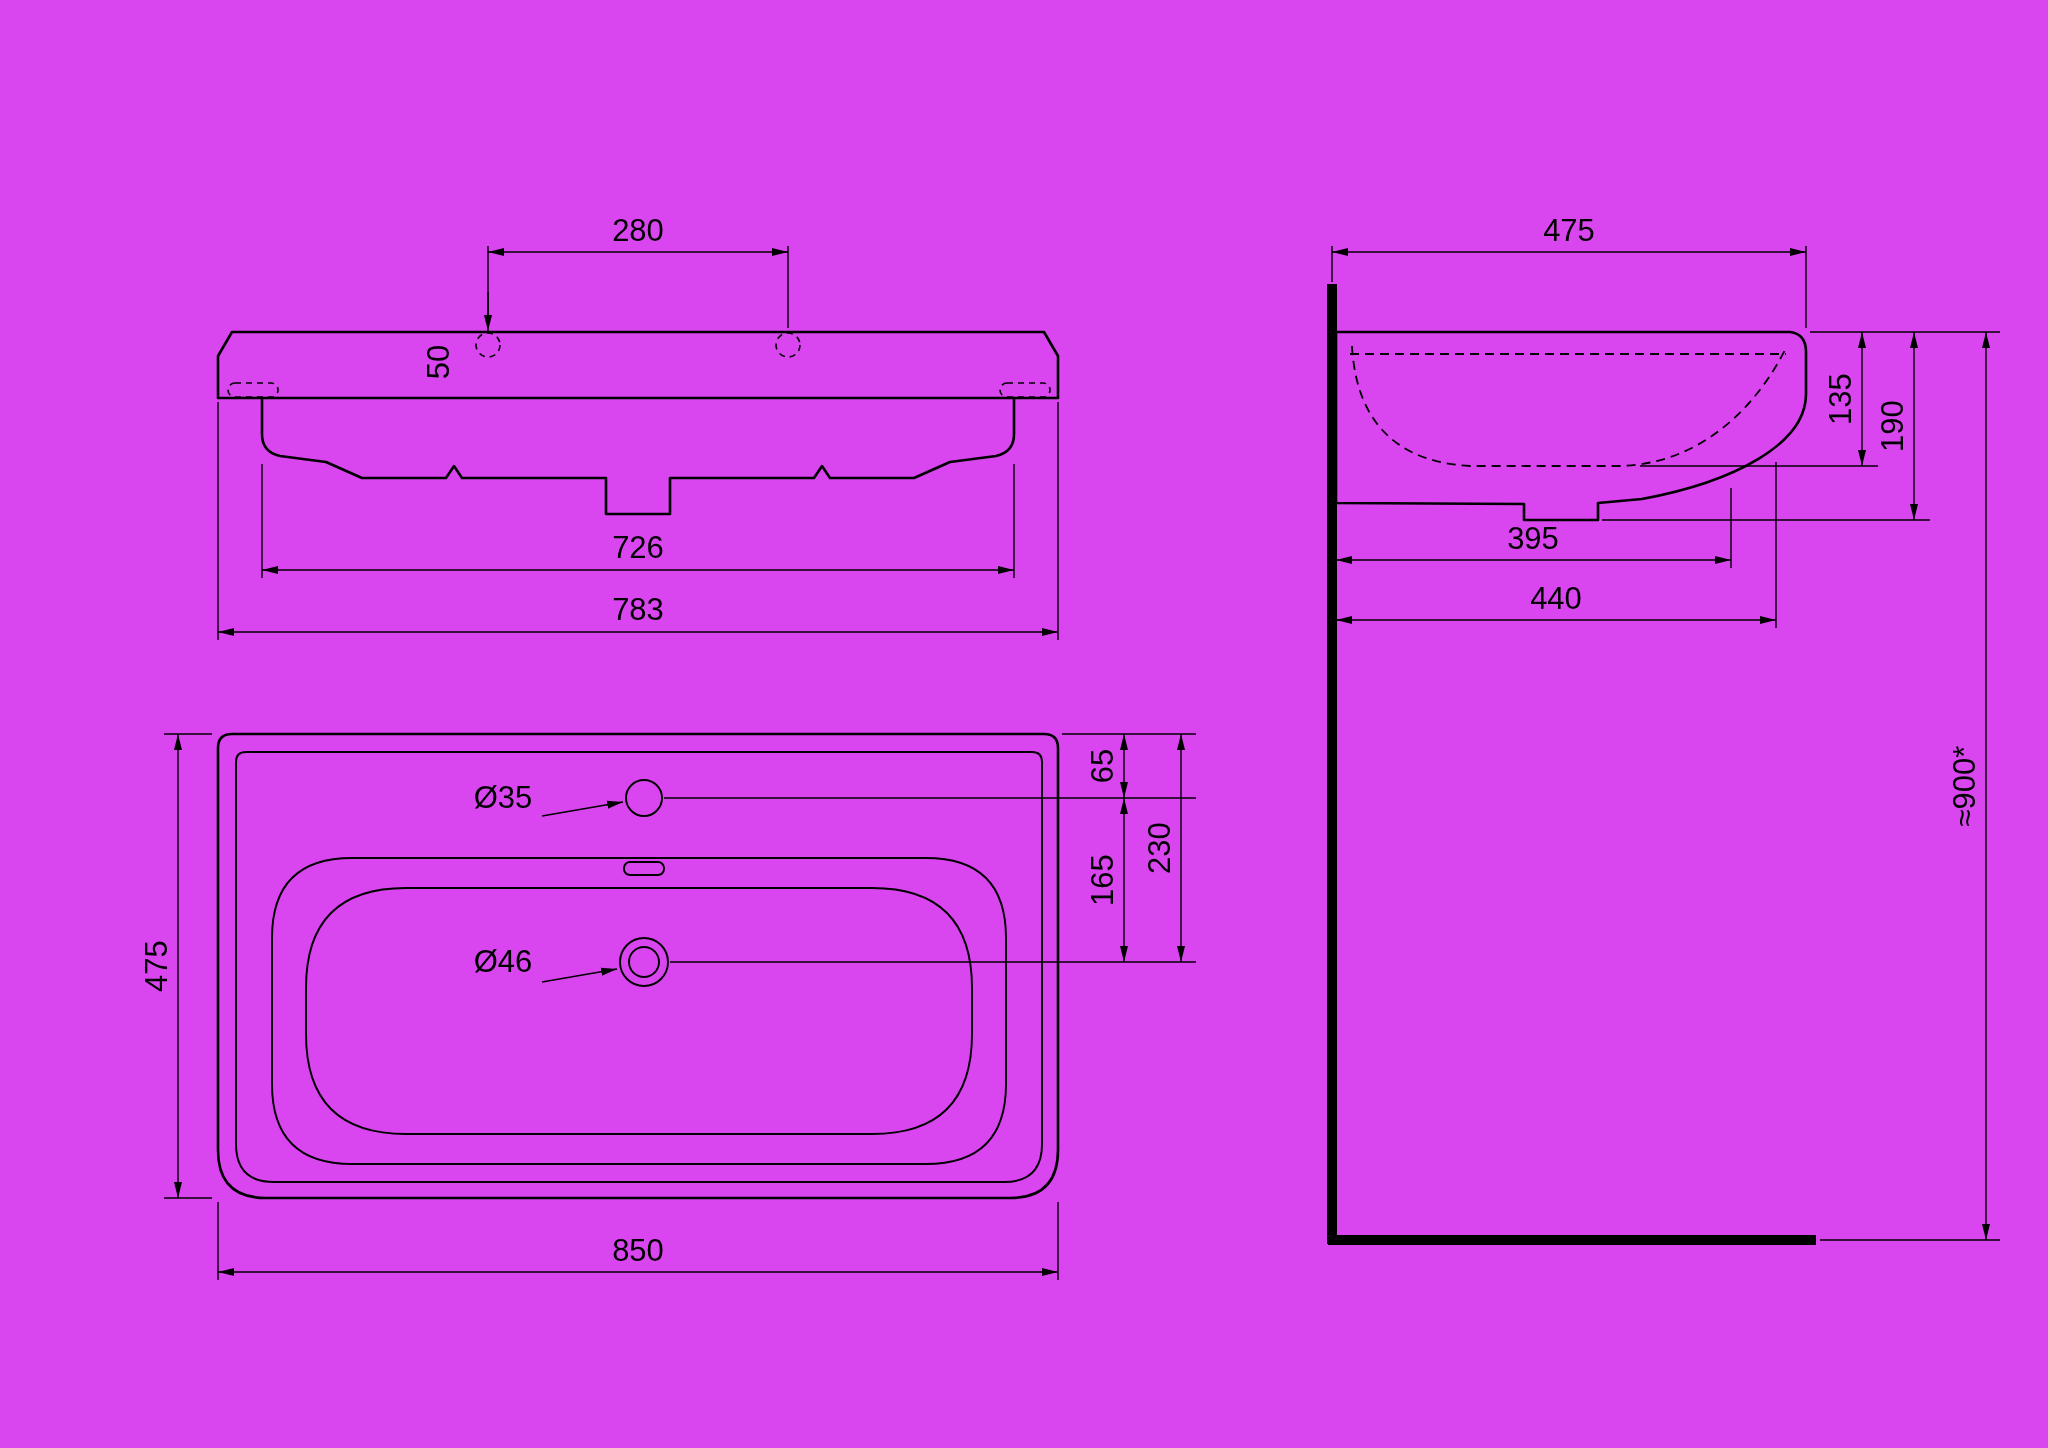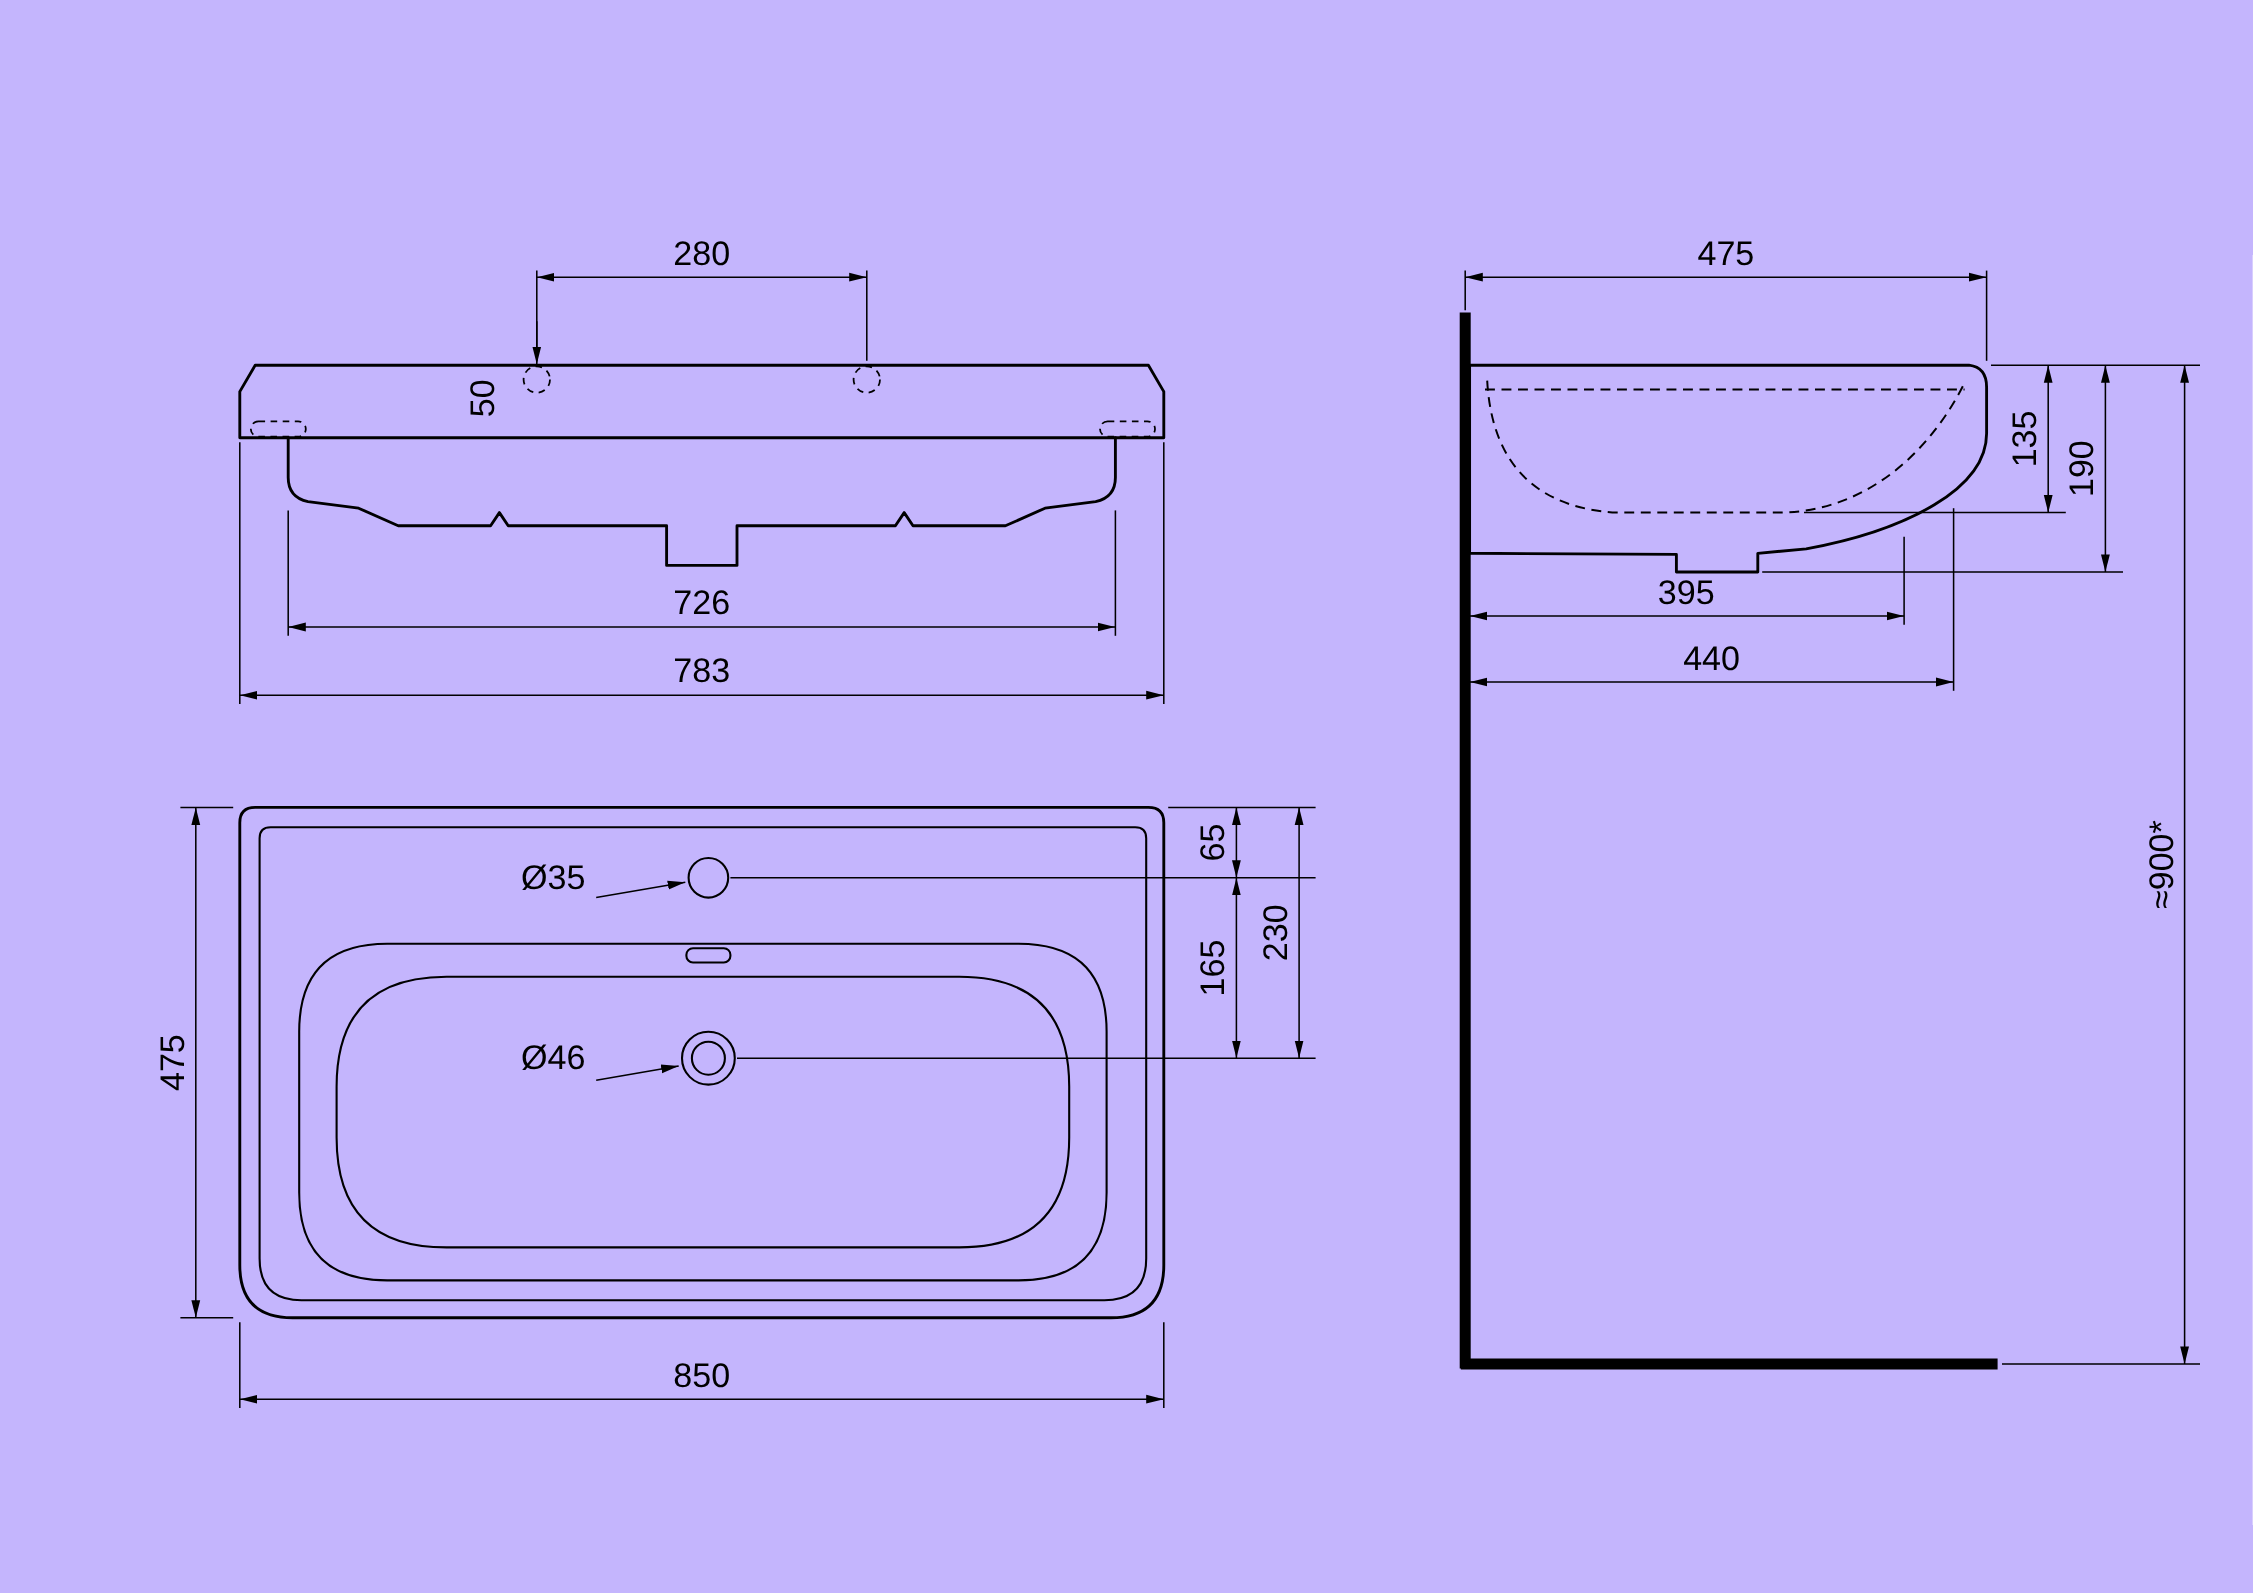--- a/index.html
+++ b/index.html
@@ -1,16 +1,16 @@
 <!DOCTYPE html>
 <html><head>
 <meta charset="utf-8">
 <style>
   html,body{margin:0;padding:0;background:#ffffff;}
-  .canvas{position:relative;width:2048px;height:1448px;background:#c4b5fd;overflow:hidden;}
+  .canvas{position:relative;width:2048px;height:1448px;background:#d946ef;overflow:hidden;}
   svg{display:block;}
   .ol{stroke:#000;stroke-width:2.6;fill:none;stroke-linejoin:round;stroke-linecap:round;}
   .thin{stroke:#000;stroke-width:1.9;fill:none;}
   .dim{stroke:#000;stroke-width:1.4;fill:none;}
   .dash{stroke:#000;stroke-width:1.8;fill:none;stroke-dasharray:9 6;}
   .dash2{stroke:#000;stroke-width:1.6;fill:none;stroke-dasharray:6 5;}
   .thick{stroke:#000;stroke-width:10;fill:none;}
   text{font-family:"Liberation Sans", sans-serif;font-size:31px;fill:#000;}
   .mid{text-anchor:middle;}
 </style>

